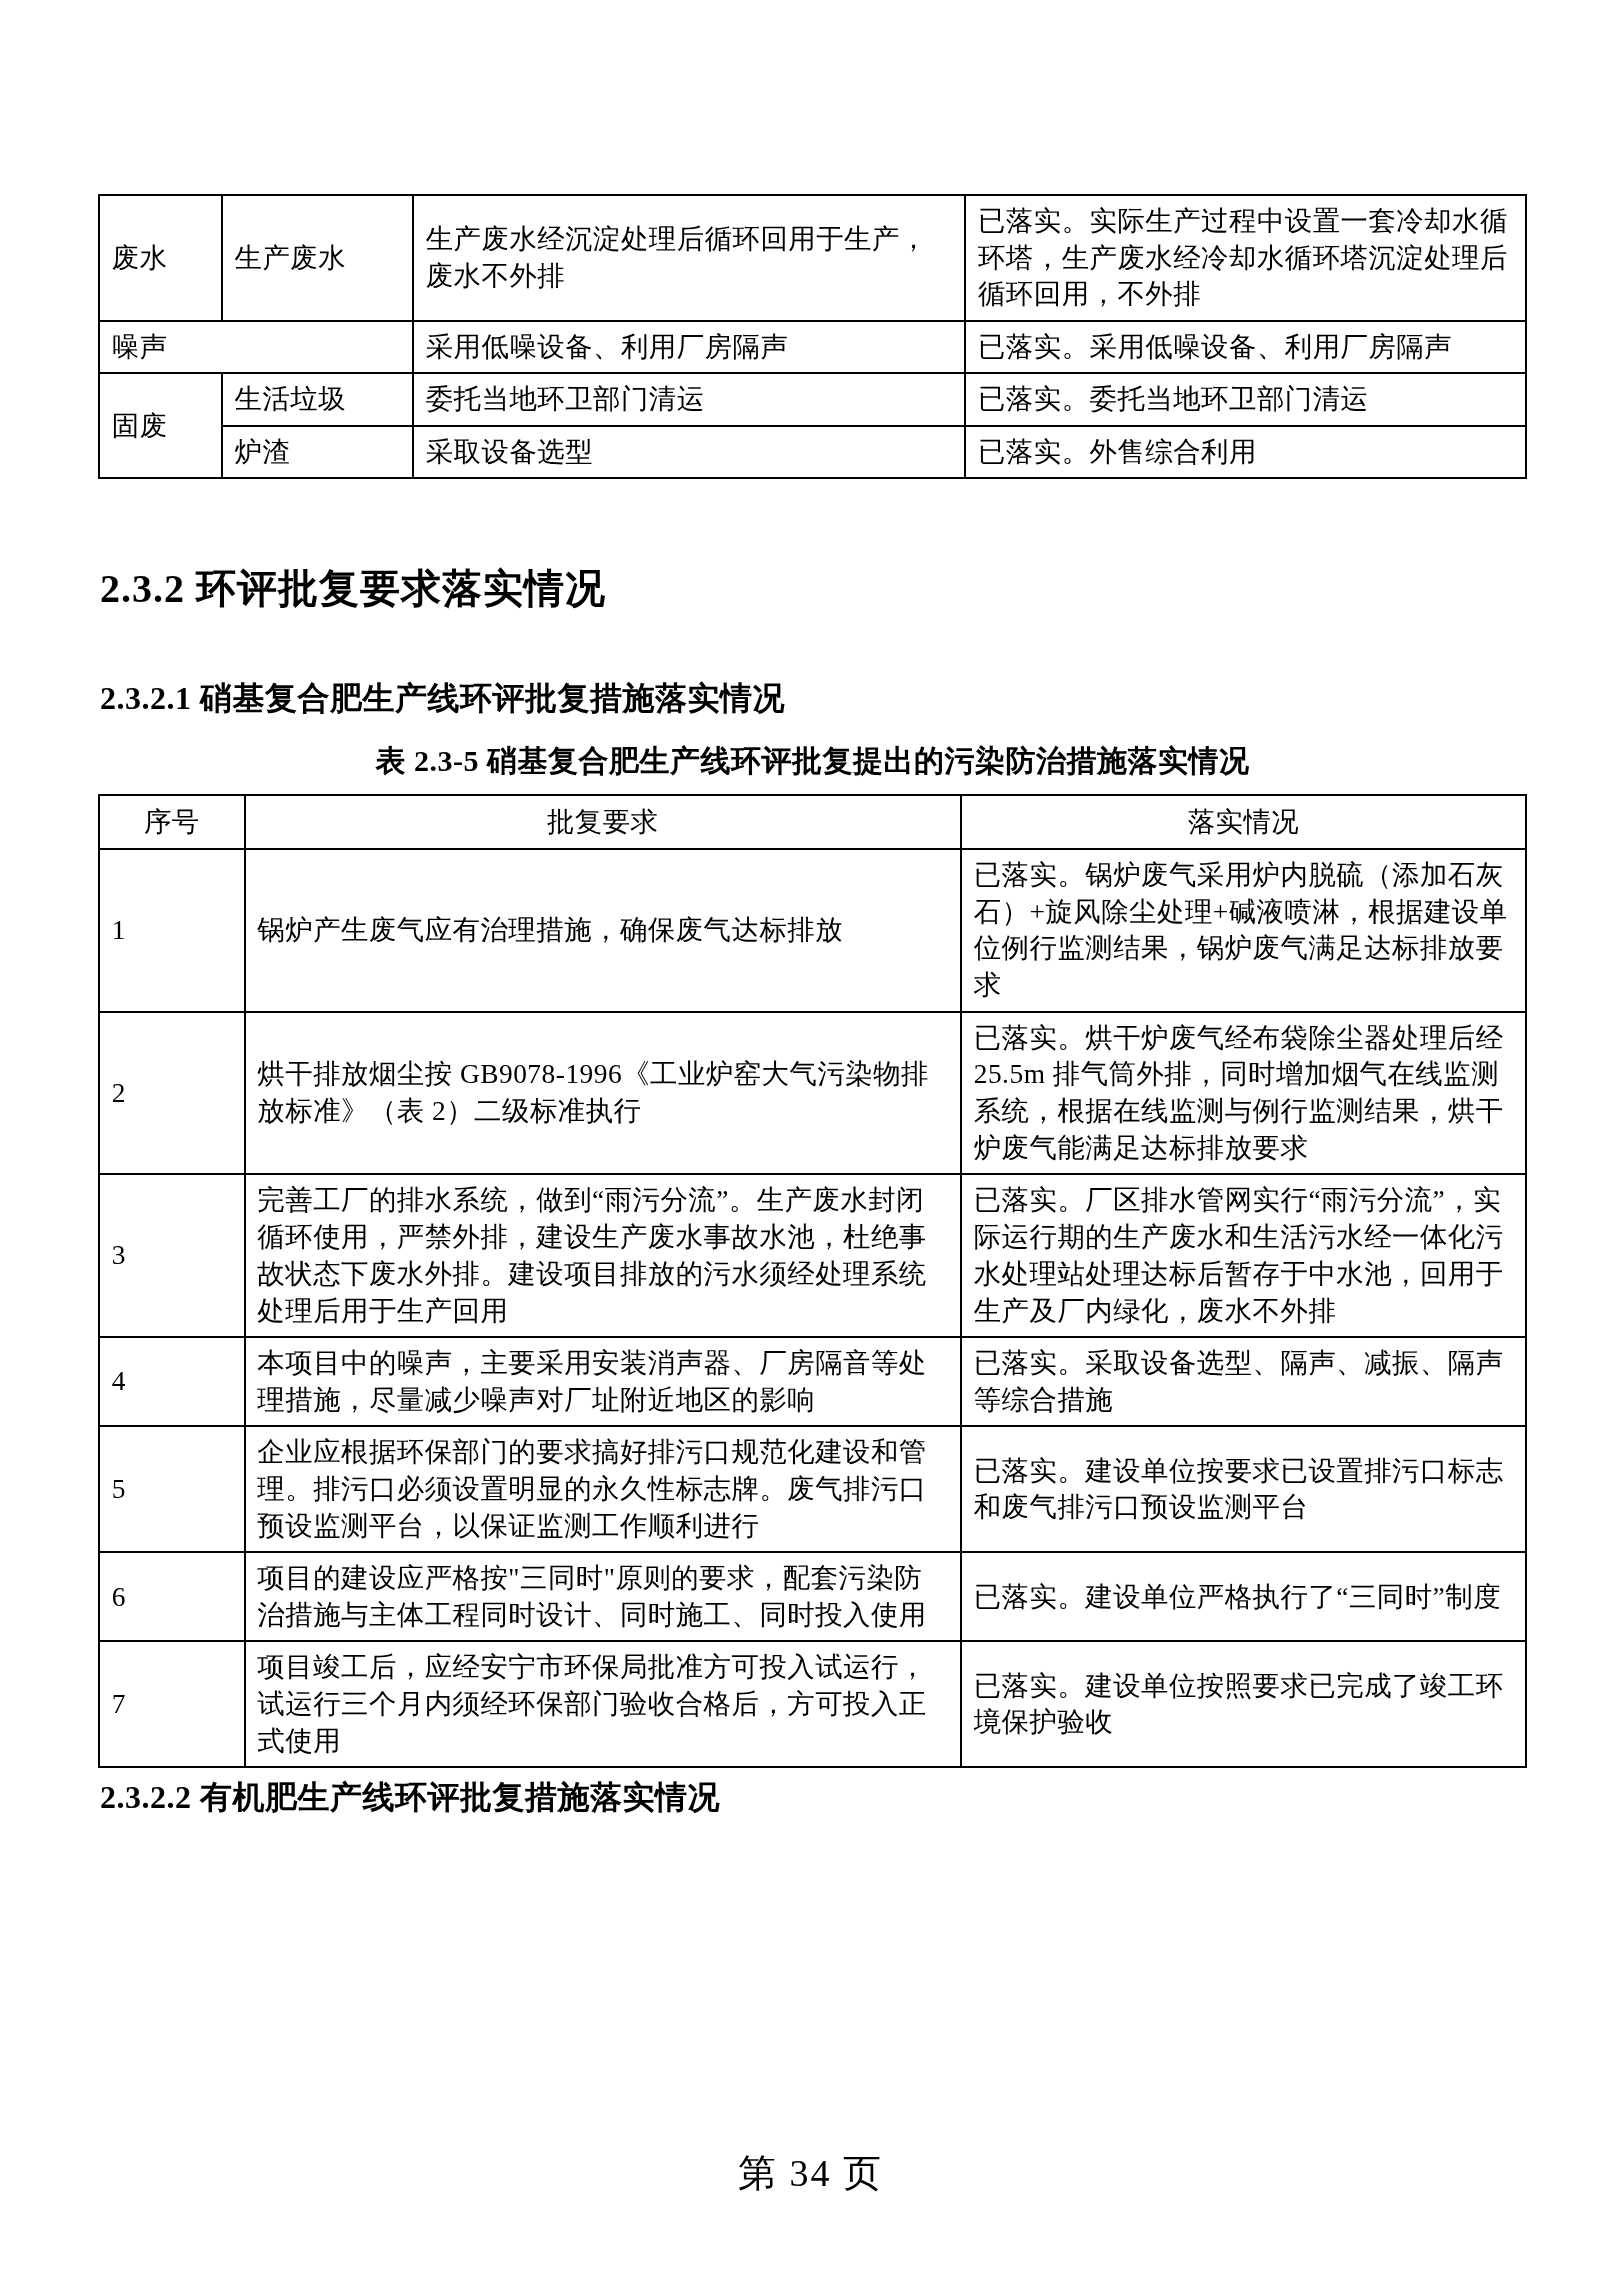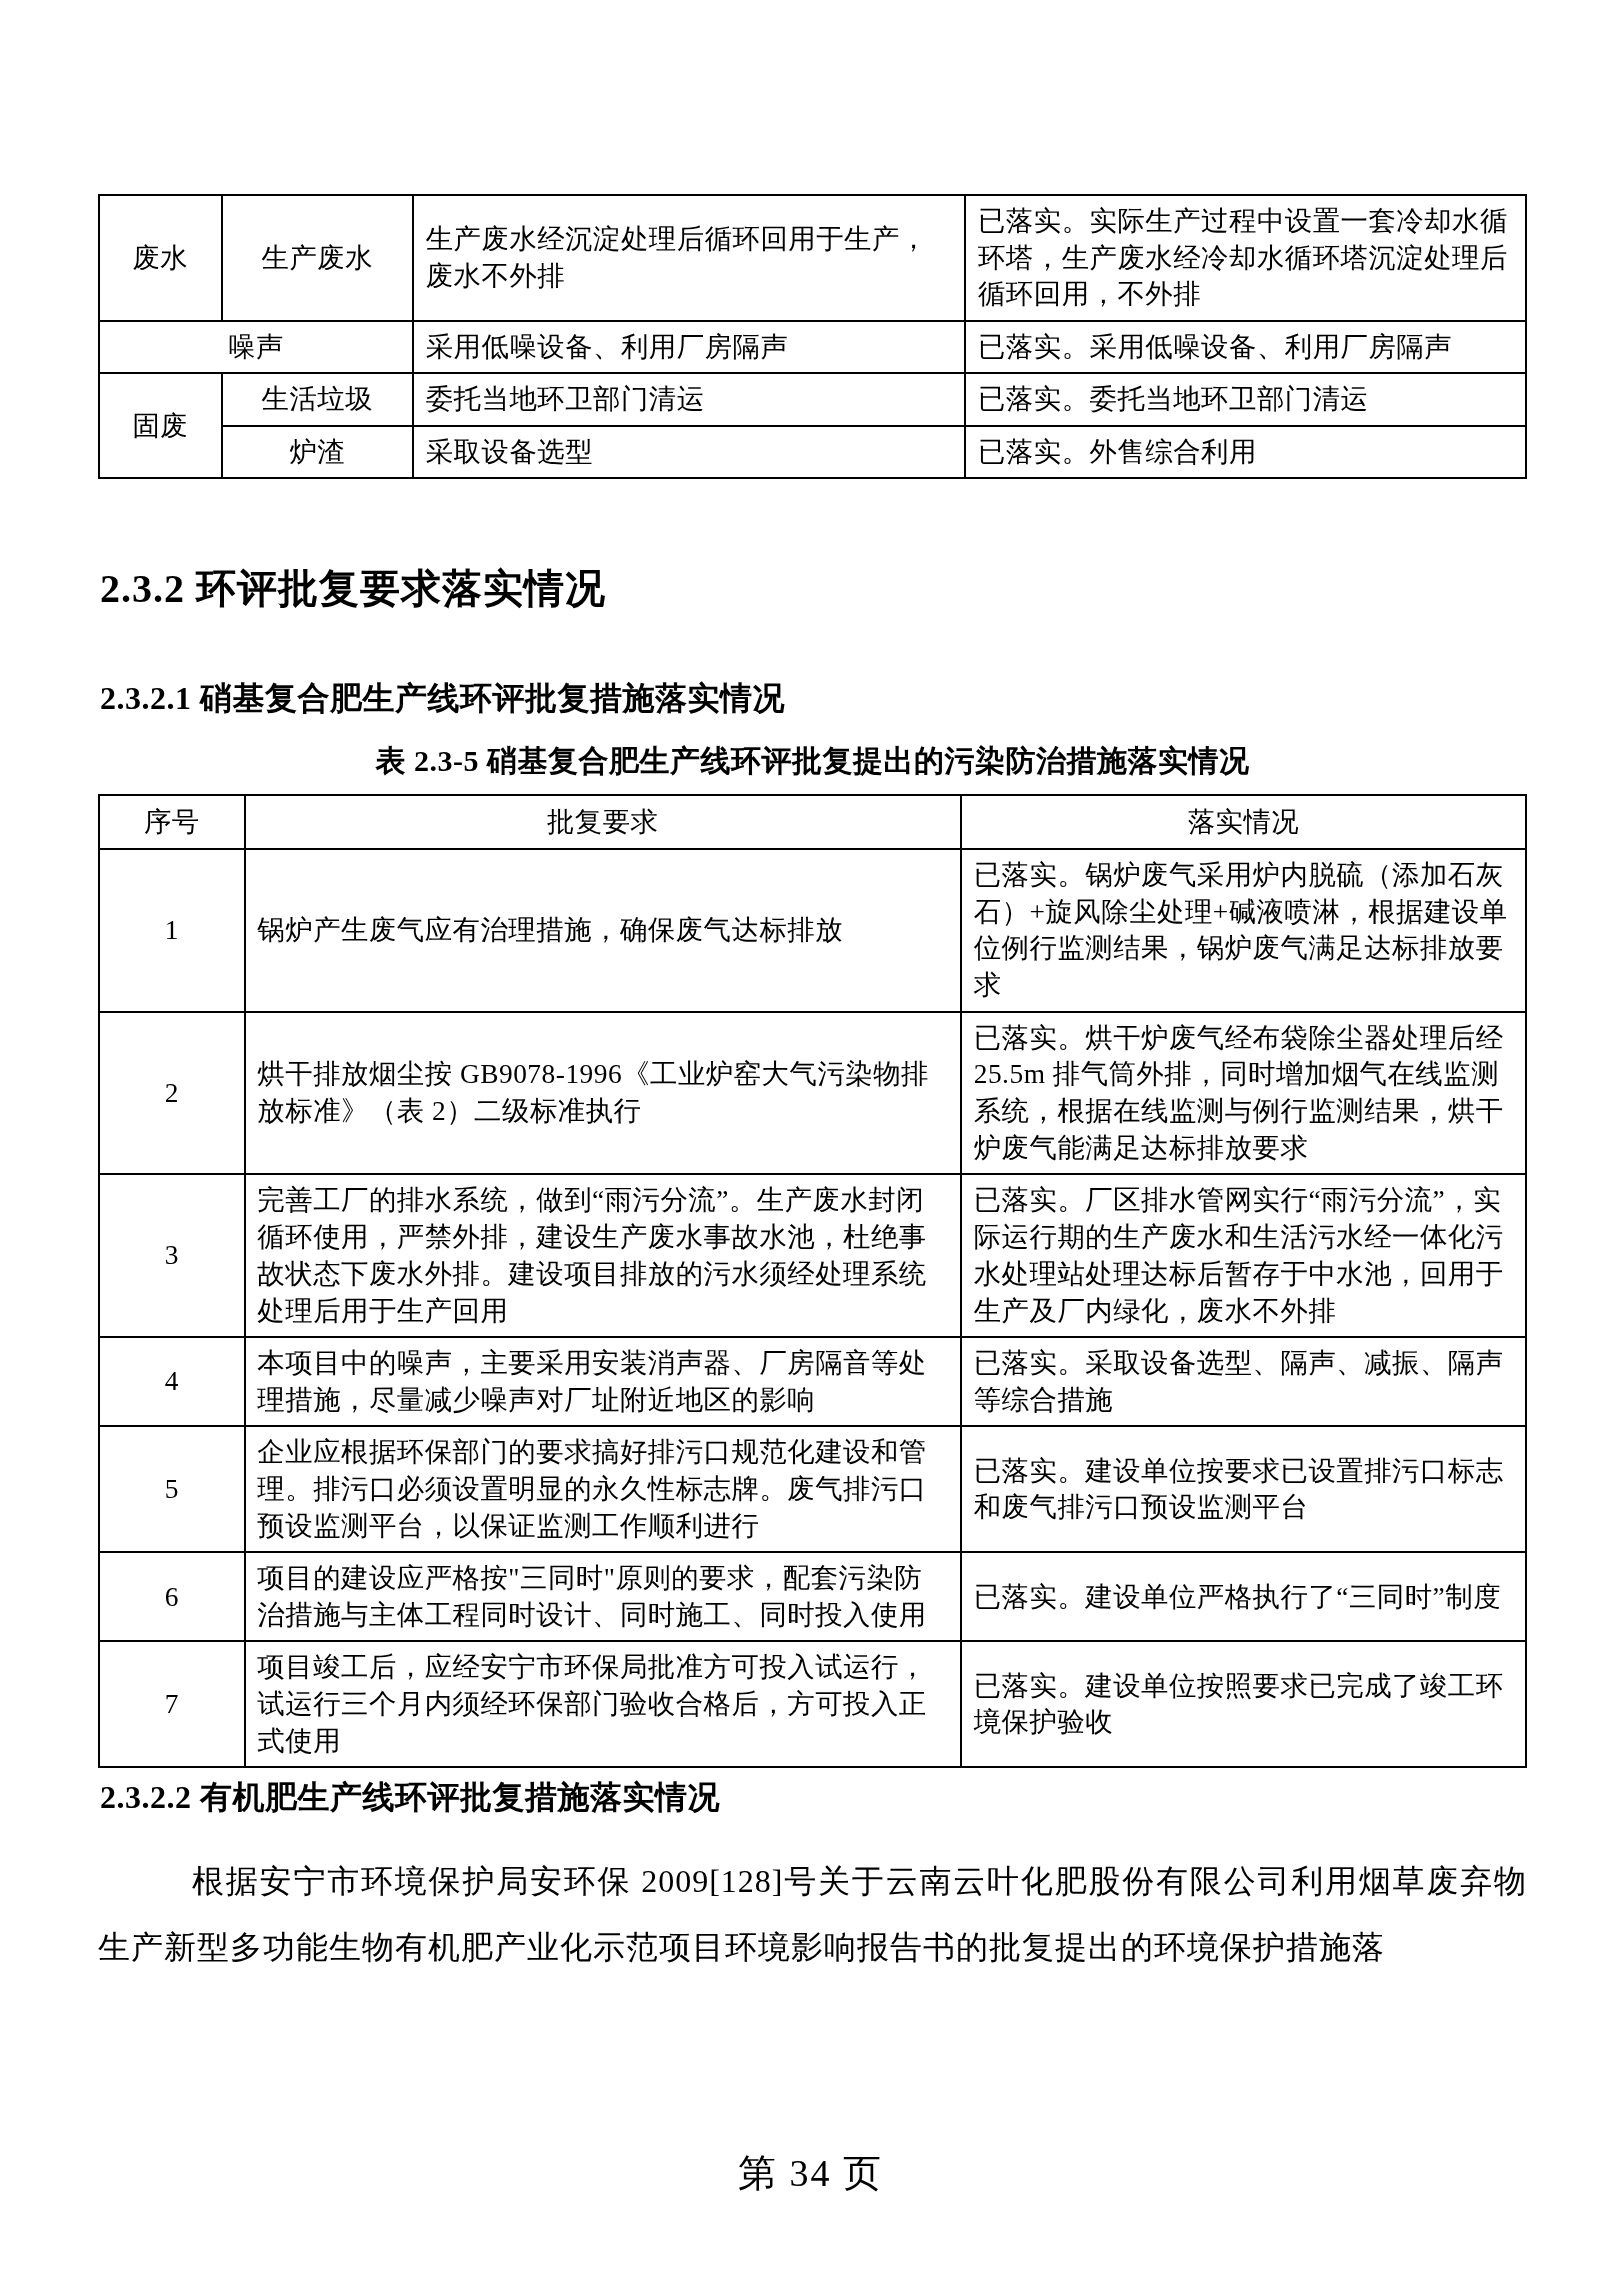--- a/index.html
+++ b/index.html
@@ -22,21 +22,21 @@
   }
   table.tbl td {
     border: 2px solid #000;
     font-size: 27.4px;
     line-height: 1.34;
     padding: 6.9px 11.8px;
     vertical-align: middle;
     letter-spacing: 0.5px;
     word-break: break-all;
   }
-  .tbl .c-center { text-align: center; }
+  .tbl .c-center { text-align: left; }
   .tbl .c-left   { text-align: left; }
   
   .tbl-top col.c1 { width: 8.6%; }
   .tbl-top col.c2 { width: 13.4%; }
   .tbl-top col.c3 { width: 38.7%; }
   .tbl-top col.c4 { width: 39.3%; }
   .tbl-top td { padding: 8.8px 13.7px; }
   
   .tbl-main col.c1 { width: 10.2%; }
   .tbl-main col.c2 { width: 50.2%; }
@@ -175,18 +175,17 @@
       <tr>
         <td class="c-center">7</td>
         <td class="c-left">项目竣工后，应经安宁市环保局批准方可投入试运行，试运行三个月内须经环保部门验收合格后，方可投入正式使用</td>
         <td class="c-left">已落实。建设单位按照要求已完成了竣工环境保护验收</td>
       </tr>
     </tbody>
   </table>
 
   <h2 class="subsec-tight">2.3.2.2 有机肥生产线环评批复措施落实情况</h2>
 
-  <p class="body-para">根据安宁市环境保护局安环保 2009[128]号关于云南云叶化肥股份有限公司利用烟草废弃物生产新型多功能生物有机肥产业化示范项目环境影响报告书的批复提出的环境保护措施落</p>
 
   <div class="page-footer">第 34 页</div>
 
 </div>
 
 
 </body></html>

